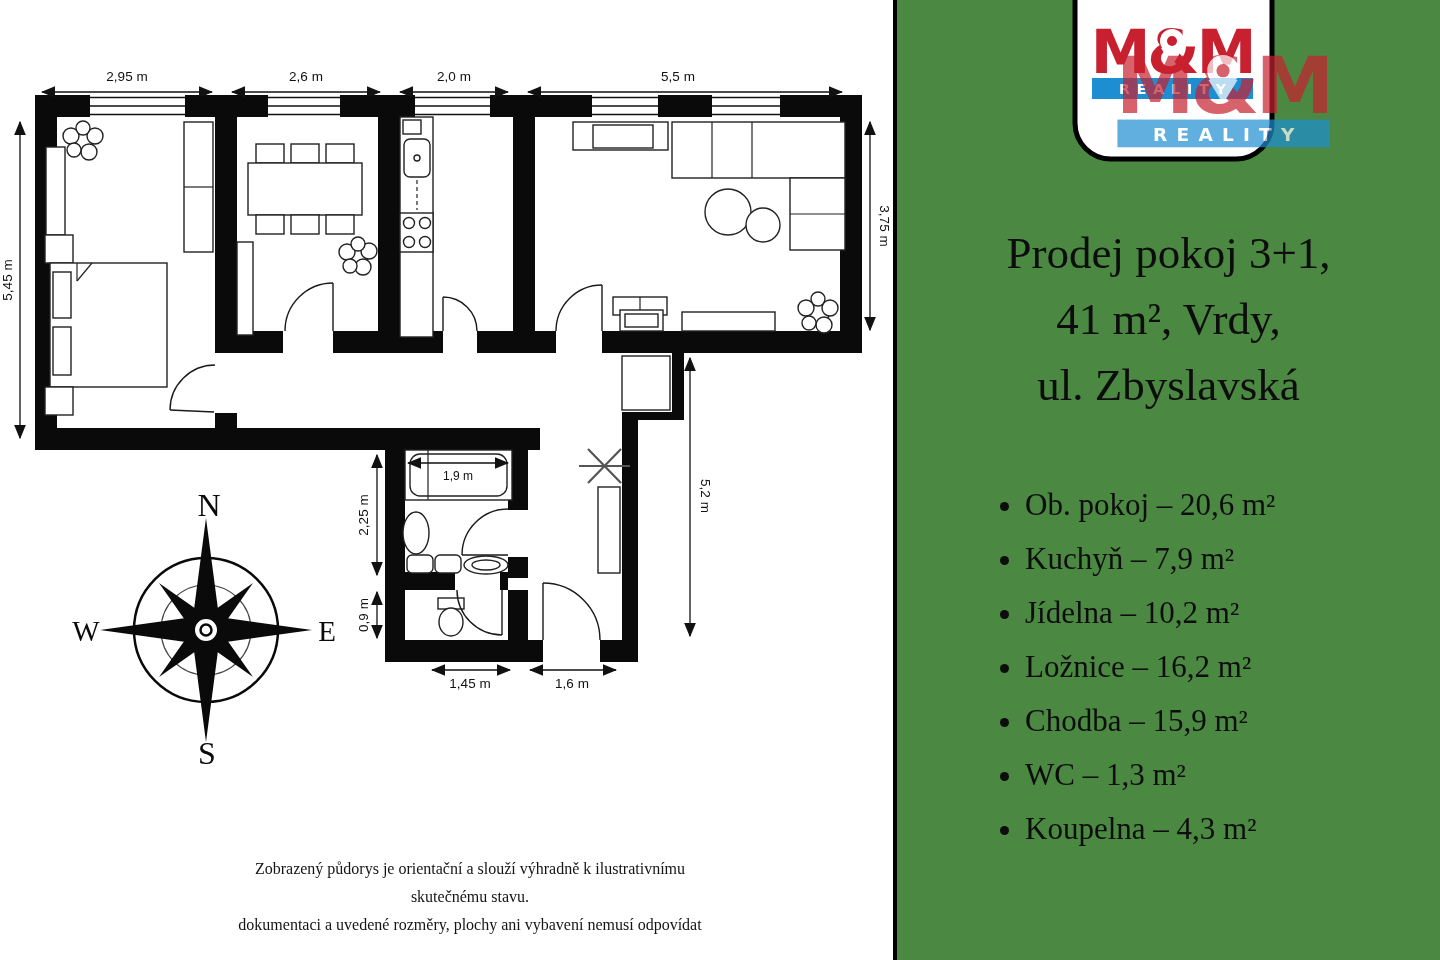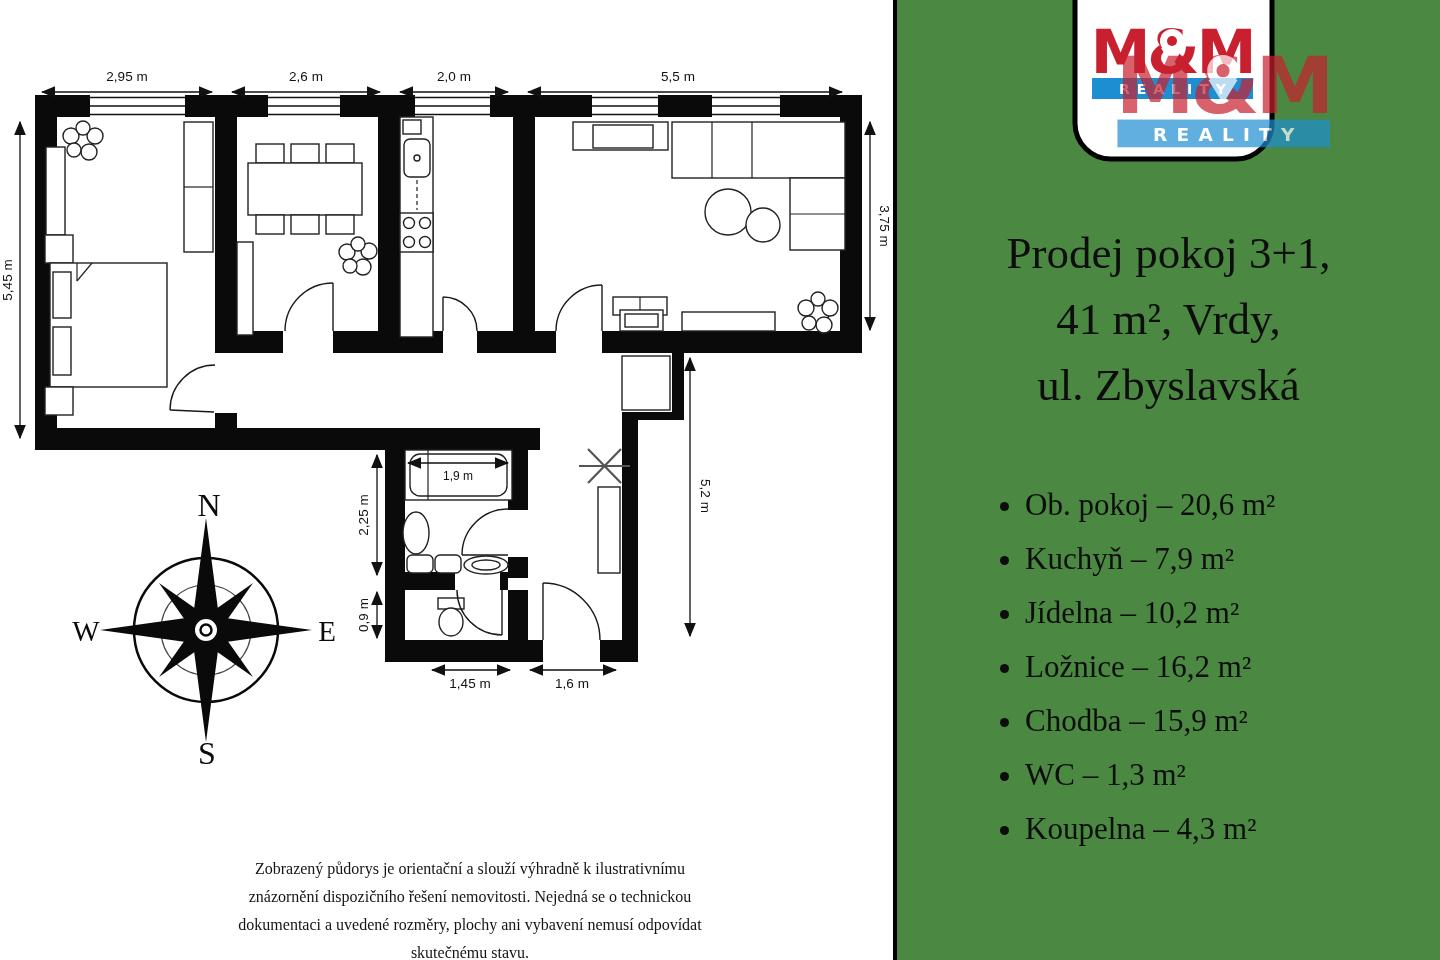--- a/index.html
+++ b/index.html
@@ -269,23 +269,22 @@
     <circle cx="206" cy="630" r="5.5" fill="#ffffff" stroke="#0a0a0a" stroke-width="2.5"></circle>
     <text class="compass-letter" x="209" y="516" font-size="32">N</text>
     <text class="compass-letter" x="327" y="641" font-size="29">E</text>
     <text class="compass-letter" x="207" y="764" font-size="32">S</text>
     <text class="compass-letter" x="86" y="641" font-size="29">W</text>
   </g>
 </svg>
 
 <div class="disclaimer">
   <div>Zobrazený půdorys je orientační a slouží výhradně k ilustrativnímu</div>
-  <div>znázornění dispozičního řešení nemovitosti. Nejedná se o technickou</div>
+  <div>skutečnému stavu.</div>
   <div>dokumentaci a uvedené rozměry, plochy ani vybavení nemusí odpovídat</div>
-  <div>skutečnému stavu.</div>
 </div>
 
 <div class="divider"></div>
 <div class="green-panel"></div>
 
 <svg id="logo-svg" viewBox="0 0 320 250">
   <defs>
     <g id="mmlogo">
       <text class="mm-text" x="132" y="118">M&amp;M</text>
       <g>

